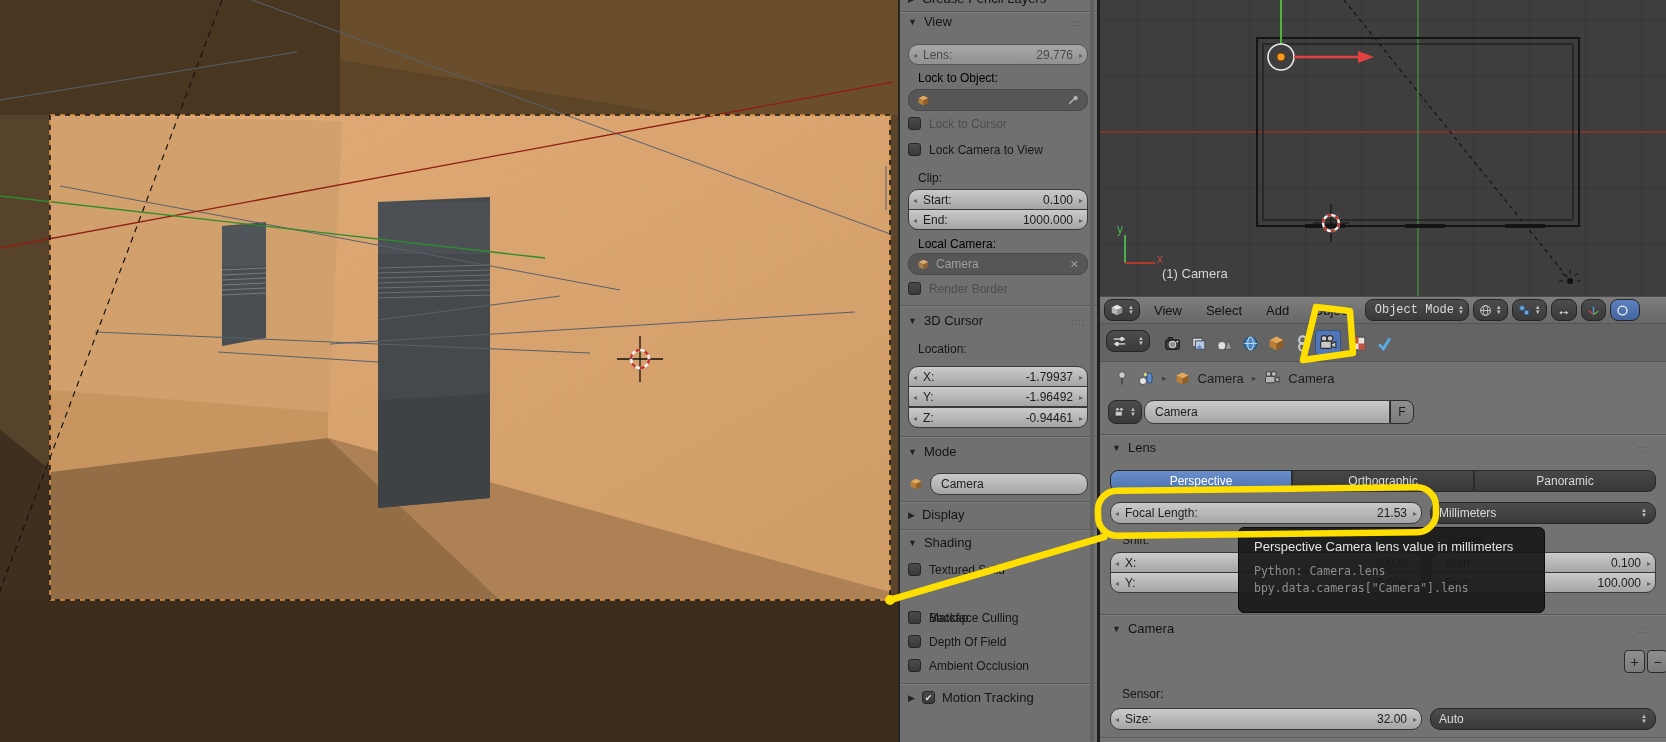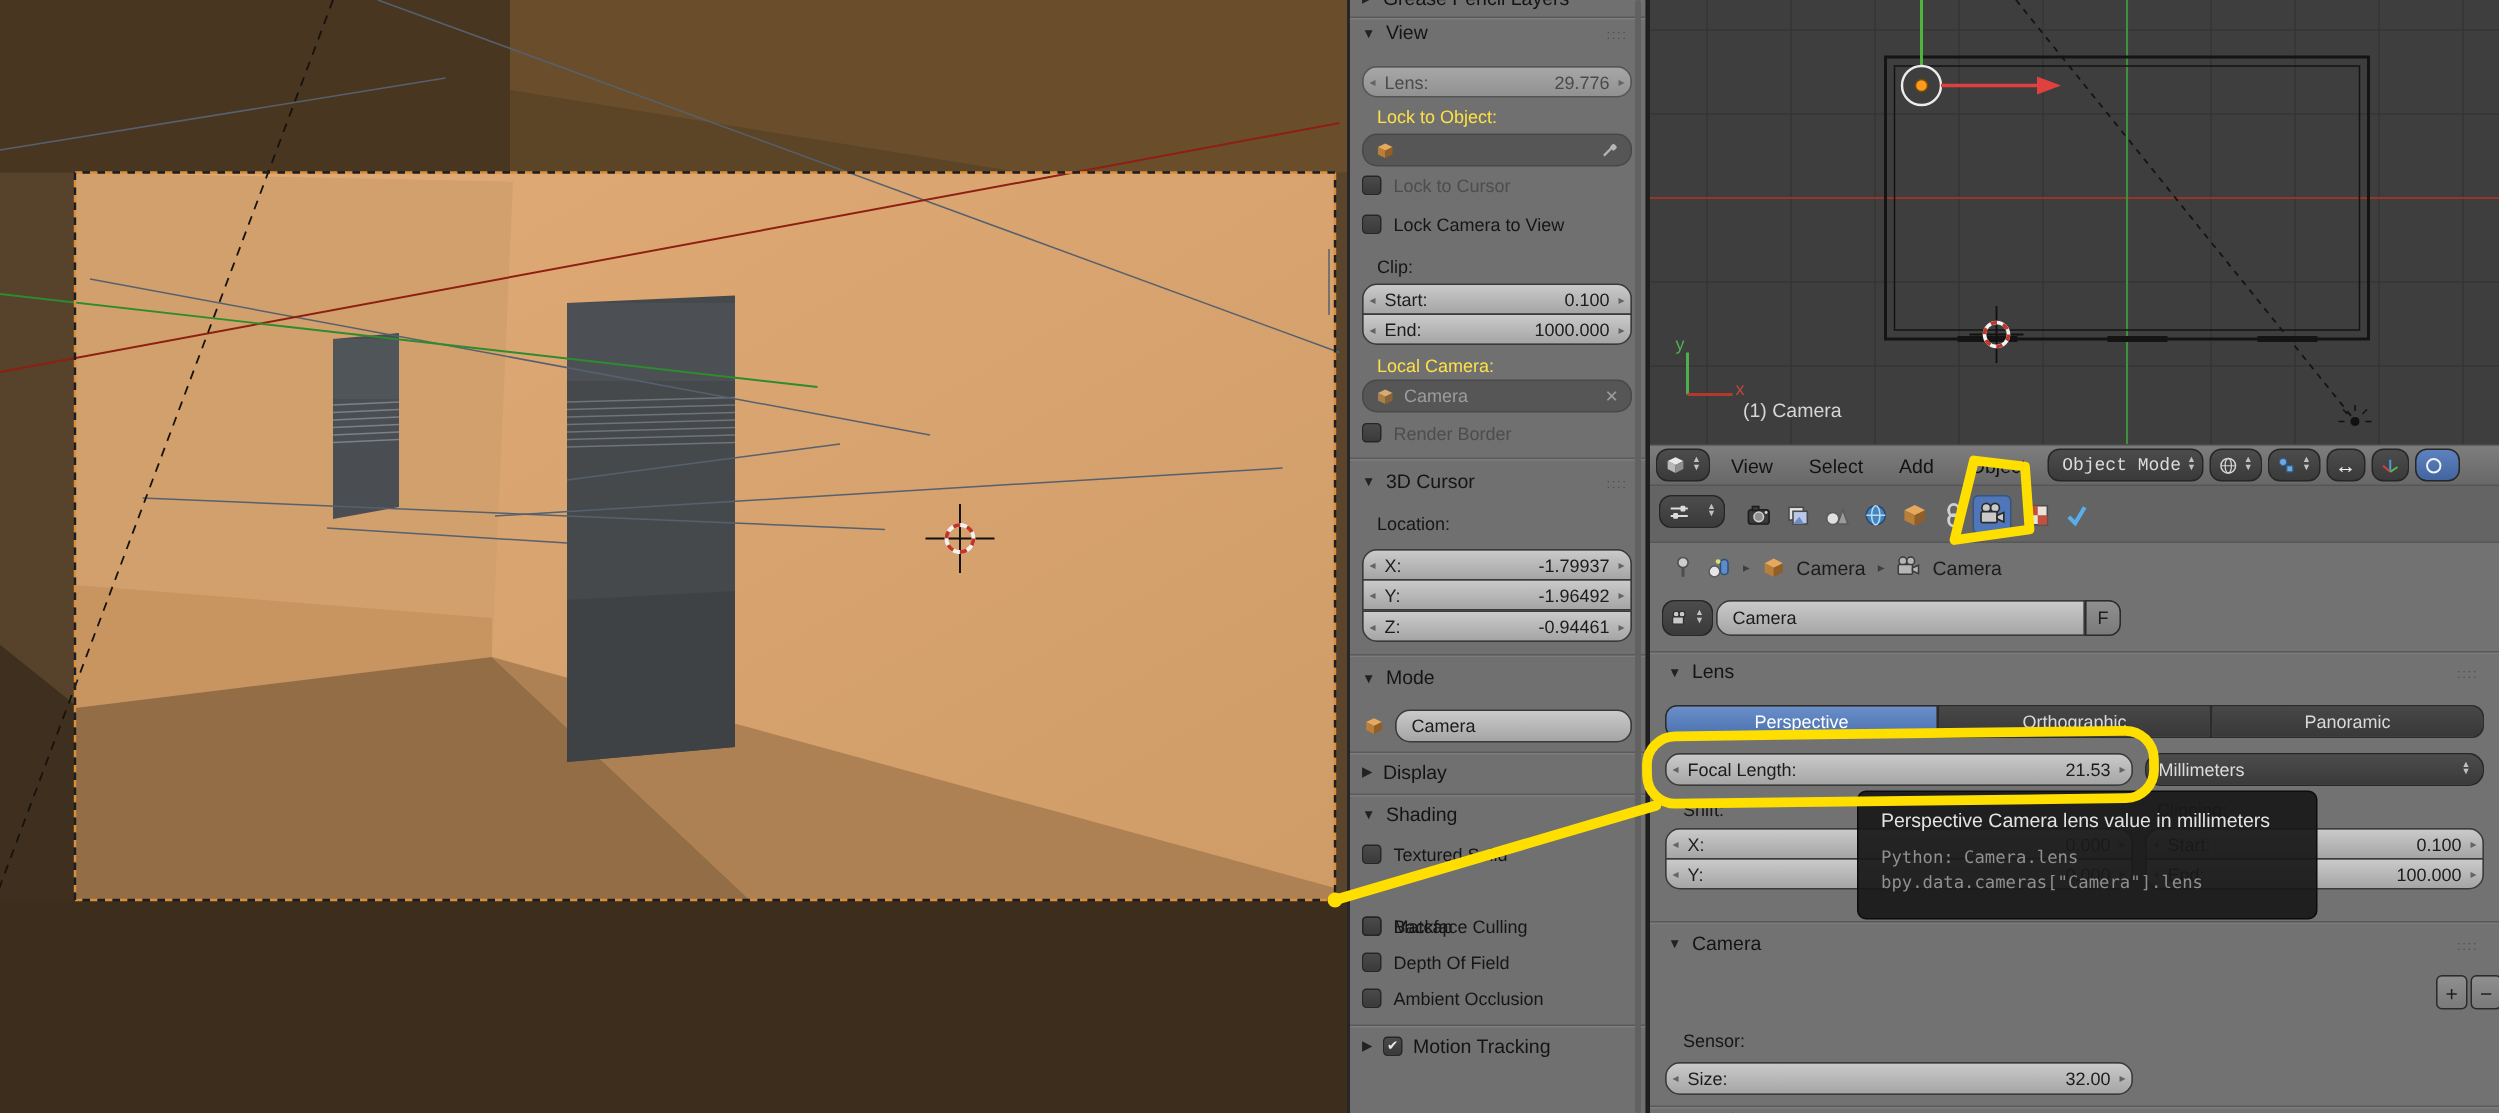--- a/index.html
+++ b/index.html
@@ -13,21 +13,21 @@
   .lf.br{border-radius:0 0 10px 10px;margin-top:-1px;}
   .df{position:absolute;box-sizing:border-box;height:22px;background:linear-gradient(#4c4c4c,#3a3a3a);border:1px solid #262626;border-radius:10px;color:#dcdcdc;font-size:12px;display:flex;align-items:center;padding:0 8px;gap:6px;}
   .df.dis{background:#565656;color:#9d9d9d;border-color:#484848;}
   .stepper{margin-left:auto;display:flex;flex-direction:column;line-height:5px;font-size:6px;color:#c2c2c2;}
   .chkrow{position:absolute;display:flex;gap:8px;font-size:12px;color:#161616;}
   .chkrow.dim{color:#4d4d4d;}
   .chk{width:13px;height:13px;box-sizing:border-box;background:linear-gradient(#4a4a4a,#3a3a3a);border:1px solid #262626;border-radius:3px;flex:0 0 auto;display:flex;align-items:center;justify-content:center;color:#eaeaea;font-size:9px;}
   .phead{position:absolute;display:flex;align-items:center;gap:7px;font-size:13px;color:#141414;}
   .phead .tri{font-size:9px;color:#222;}
   .plabel{position:absolute;font-size:12px;color:#161616;}
-  .plabel.dim{color:#fde047;}
+  .plabel.dim{color:#000000;}
   .sep{position:absolute;left:0;right:0;height:1px;background:#5a5a5a;box-shadow:0 1px 0 #7c7c7c;}
   .dots{position:absolute;font-size:9px;letter-spacing:1px;color:#4e4e4e;}
   .btn3{position:absolute;box-sizing:border-box;height:22px;border:1px solid #2b2b2b;background:linear-gradient(#474747,#393939);color:#d9d9d9;font-size:12px;display:flex;align-items:center;justify-content:center;}
   .btn3.sel{background:linear-gradient(#6a8fc9,#4a71b0);color:#fff;}
   
   #n-panel{position:absolute;left:898px;top:0;width:199px;height:742px;background:#707070;border-left:2px solid #262626;box-sizing:border-box;}
   #n-scroll{position:absolute;right:3px;top:0;bottom:0;width:4px;background:#616161;border-radius:2px;}
   #right-col{position:absolute;left:1097px;top:0;width:569px;height:742px;background:#727272;border-left:3px solid #1f1f1f;box-sizing:border-box;}
   #top-vp{position:absolute;left:0;top:0;width:566px;height:296px;background:#3e3e3e;overflow:hidden;}
   #vp-label{position:absolute;left:62px;top:266px;font-size:13px;color:#d6d6d6;}
@@ -600,20 +600,27 @@
         <span>−</span>
       </div>
 
     <div class="plabel" style="left:22px;top:687px;">Sensor:</div>
     <div class="lf" style="left:10px;top:708px;width:312px;height:22px;">
       <span class="al">◂</span>
         <span>Size:</span>
         <span>32.00</span>
         <span class="ar">▸</span>
     </div>
+    <div class="df" style="left:330px;top:708px;width:226px;">
+      <span>Auto</span>
+      <span class="stepper">
+          <span>▲</span>
+          <span>▼</span>
+        </span>
+    </div>
     <div class="sep" style="top:737px;"></div>
     <div class="phead" style="left:12px;top:739px;">
       <span class="tri">▼</span>
       <span>Display</span>
     </div>
   </div>
 
   <svg id="annot" width="1666" height="742" viewBox="0 0 1666 742">
     <line x1="890" y1="600" x2="1104" y2="537" stroke="#ffdf00" stroke-width="7" stroke-linecap="round"></line>
     <rect x="1098" y="489" width="338" height="45" rx="19" fill="none" stroke="#ffdf00" stroke-width="6.5" transform="rotate(-0.7 1267 511)"></rect>

